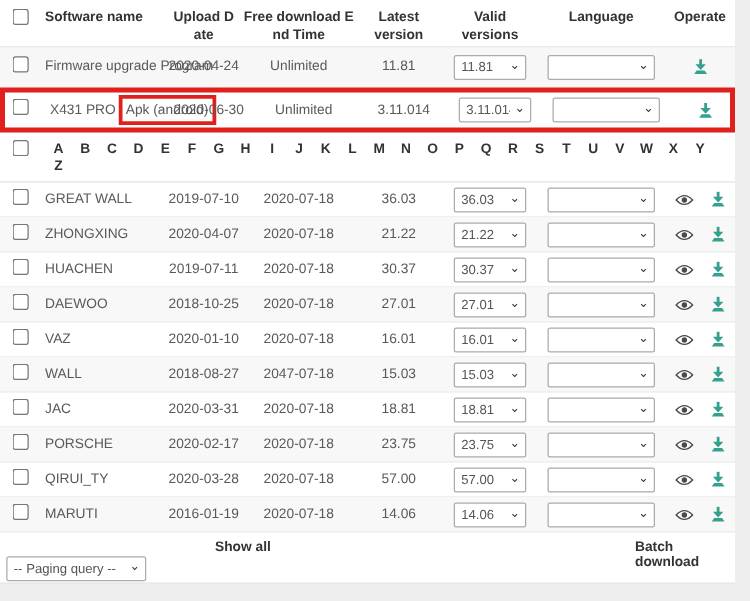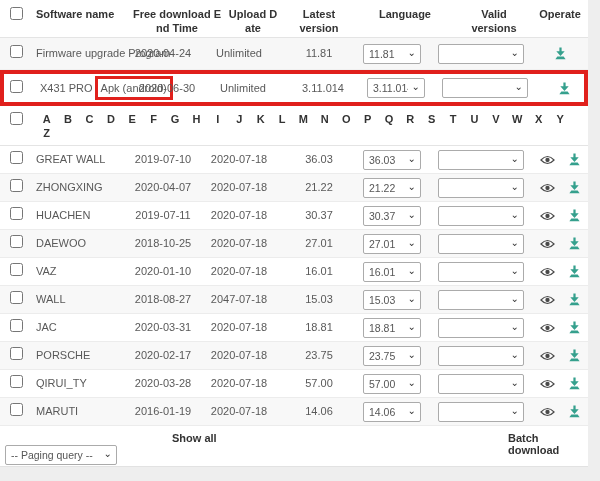--- a/index.html
+++ b/index.html
@@ -84,25 +84,25 @@
 </style>
 </head>
 <body>
 
 <div class="page">
   <div class="content">
 
     <div class="trow thead">
       <div class="c col-cb"><input type="checkbox" style=""></div>
       <div class="c col-name">Software name</div>
+      <div class="c col-upload hdr-upload"><span>Upload Date</span></div>
       <div class="c col-end hdr-end"><span>Free download End Time</span></div>
-      <div class="c col-upload hdr-upload"><span>Upload Date</span></div>
       <div class="c col-latest">Latest version</div>
+      <div class="c col-valid hdr-valid"><span>Valid versions</span></div>
       <div class="c col-lang">Language</div>
-      <div class="c col-valid hdr-valid"><span>Valid versions</span></div>
       <div class="c col-op">Operate</div>
     </div>
 
     <div id="top-rows">
         <div class="trow top-row">
     <div class="c col-cb"><input type="checkbox" style=""></div>
     <div class="c col-name">
       <span class="name-wrap">
               <span class="nm">Firmware upgrade Program</span>
             </span>

